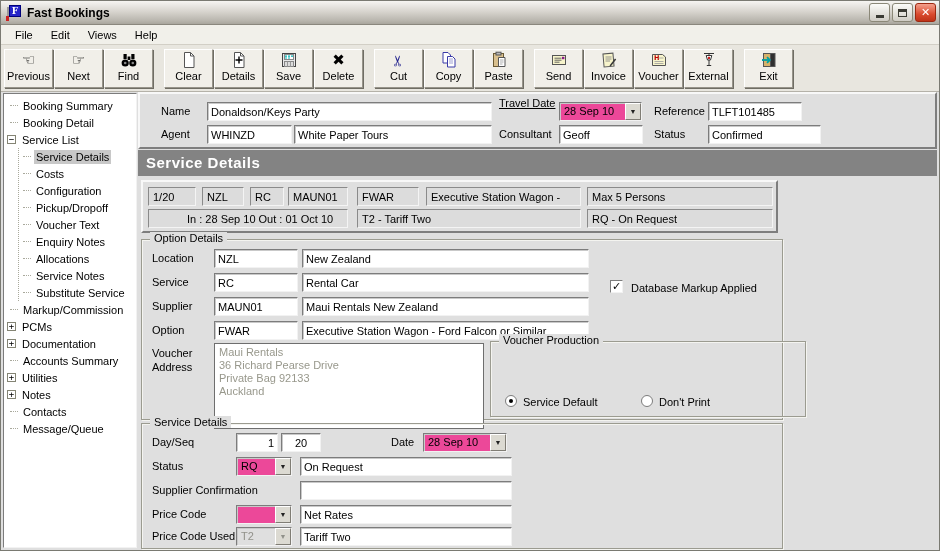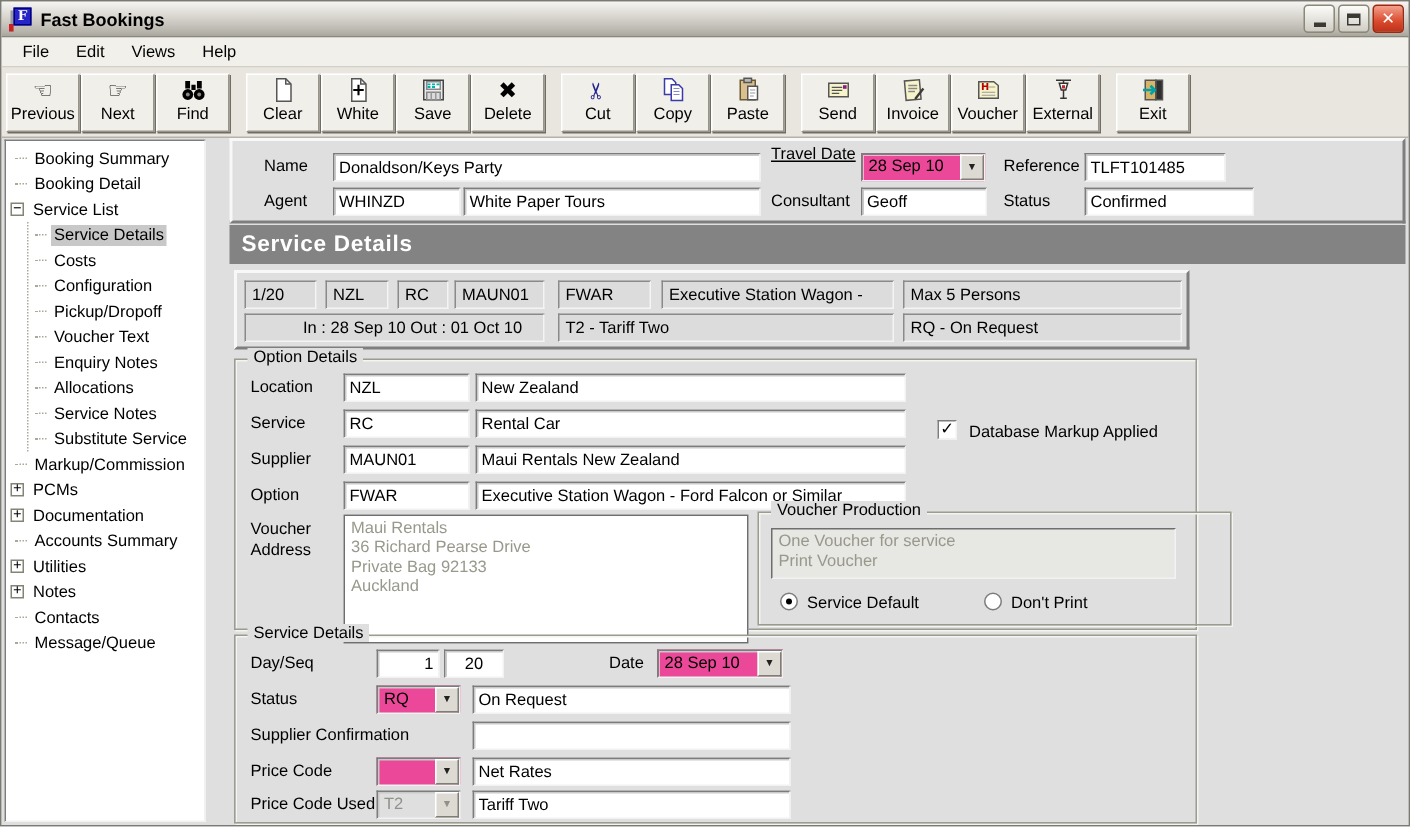--- a/index.html
+++ b/index.html
@@ -26,21 +26,21 @@
 
   
   .toolbar { height:47px; flex:0 0 47px; background:#e8e6df; border-bottom:1px solid #b5b2a9; display:flex; align-items:center; padding-left:3px; gap:11px; }
   .tb-group { display:flex; gap:1px; }
   .tb-btn { width:49px; height:39px; background:#f1efe9; border:1px solid; border-color:#ffffff #97948a #97948a #ffffff; box-shadow:1px 1px 0 #6f6d64; display:flex; flex-direction:column; align-items:center; justify-content:flex-start; padding-top:1px; font-size:11px; }
   .tb-icon { height:19px; display:flex; align-items:center; justify-content:center; }
   .tb-glyph { font-family:"DejaVu Sans",sans-serif; font-size:15px; line-height:17px; }
 
   
   .body-row { flex:1; display:flex; background:#dfdfdf; }
-  .sidebar { width:134px; flex:0 0 134px; background:#fff; border:1px solid; border-color:#7c7c7c #f2f2f2 #f2f2f2 #7c7c7c; margin:1px 16px 2px 2px; overflow:hidden; padding-top:3px; }
+  .sidebar { width:134px; flex:0 0 134px; background:#fff; border:1px solid; border-color:#7c7c7c #f2f2f2 #f2f2f2 #7c7c7c; margin:1px 1px 2px 2px; overflow:hidden; padding-top:3px; }
   .tree-row { height:17px; display:flex; align-items:center; white-space:nowrap; }
   .tree-row.depth0 { padding-left:20px; }
   .tree-kids { margin-left:14px; border-left:1px dotted #a9a99c; }
   .tree-row.depth1 { padding-left:18px; }
   .tree-box { display:inline-block; width:9px; height:9px; border:1px solid #848474; background:#fff; font-size:9px; line-height:7px; text-align:center; margin:0 4px 0 -17px; color:#000; font-family:"DejaVu Sans Mono",monospace; }
   .tree-dash { display:inline-block; width:8px; border-top:1px dotted #a9a99c; margin:0 3px 0 -14px; }
   .tree-label { padding:1px 2px; }
   .tree-row.selected .tree-label { background:#c8c8c8; }
 
   .main { flex:1; position:relative; background:#dfdfdf; }
@@ -138,21 +138,21 @@
         <span>Clear</span>
       </div>
       <div class="tb-btn">
         <span class="tb-icon">
           <svg width="18" height="18" viewBox="0 0 18 18">
               <path d="M4.5 1.5h6l3.5 3.5v11.5h-9.5z" fill="#fff" stroke="#555"></path>
               <path d="M10.5 1.5v3.5h3.5" fill="none" stroke="#555"></path>
               <path d="M9 5.5v7M5.5 9h7" stroke="#000" stroke-width="1.4"></path>
             </svg>
         </span>
-        <span>White</span>
+        <span>Details</span>
       </div>
       <div class="tb-btn">
         <span class="tb-icon">
           <svg width="18" height="18" viewBox="0 0 18 18">
               <rect x="2.5" y="2.5" width="13" height="13" fill="#e9e9e9" stroke="#444"></rect>
               <rect x="4.5" y="3.5" width="9" height="5" fill="#fff" stroke="#888"></rect>
               <path d="M5 5.2h8M5 7h5.5" stroke="#00b2b2" stroke-width="1.2" stroke-dasharray="2 1"></path>
               <rect x="4.5" y="10.5" width="9" height="5" fill="#dcdcdc" stroke="#888"></rect>
               <path d="M7.5 10.5v5M10.5 10.5v5" stroke="#999"></path>
             </svg>
@@ -405,22 +405,20 @@
         <span class="lbl" style="left:489px; top:42px;">Database Markup Applied</span>
 
         <span class="lbl" style="left:10px; top:106px; width:52px; white-space:normal; line-height:14px;">Voucher Address</span>
         <div class="addr-box grey-text" style="left:72px; top:103px; width:270px; height:86px;">Maui Rentals
 36 Richard Pearse Drive
 Private Bag 92133
 Auckland</div>
 
         <div class="groupbox" style="left:348px; top:101px; width:316px; height:76px;">
           <span class="legend">Voucher Production</span>
-          <div class="vp-textbox grey-text" style="left:8px; top:10px; width:270px; height:34px;">One Voucher for service
-Print Voucher</div>
           <span class="radio" style="left:14px; top:53px;" data-checked="true"></span>
           <span class="lbl" style="left:32px; top:54px;">Service Default</span>
           <span class="radio" style="left:150px; top:53px;" data-checked="false"></span>
           <span class="lbl" style="left:168px; top:54px;">Don't Print</span>
         </div>
       </div>
 
       <div class="groupbox" style="left:3px; top:331px; width:642px; height:126px;">
         <span class="legend">Service Details</span>
 

